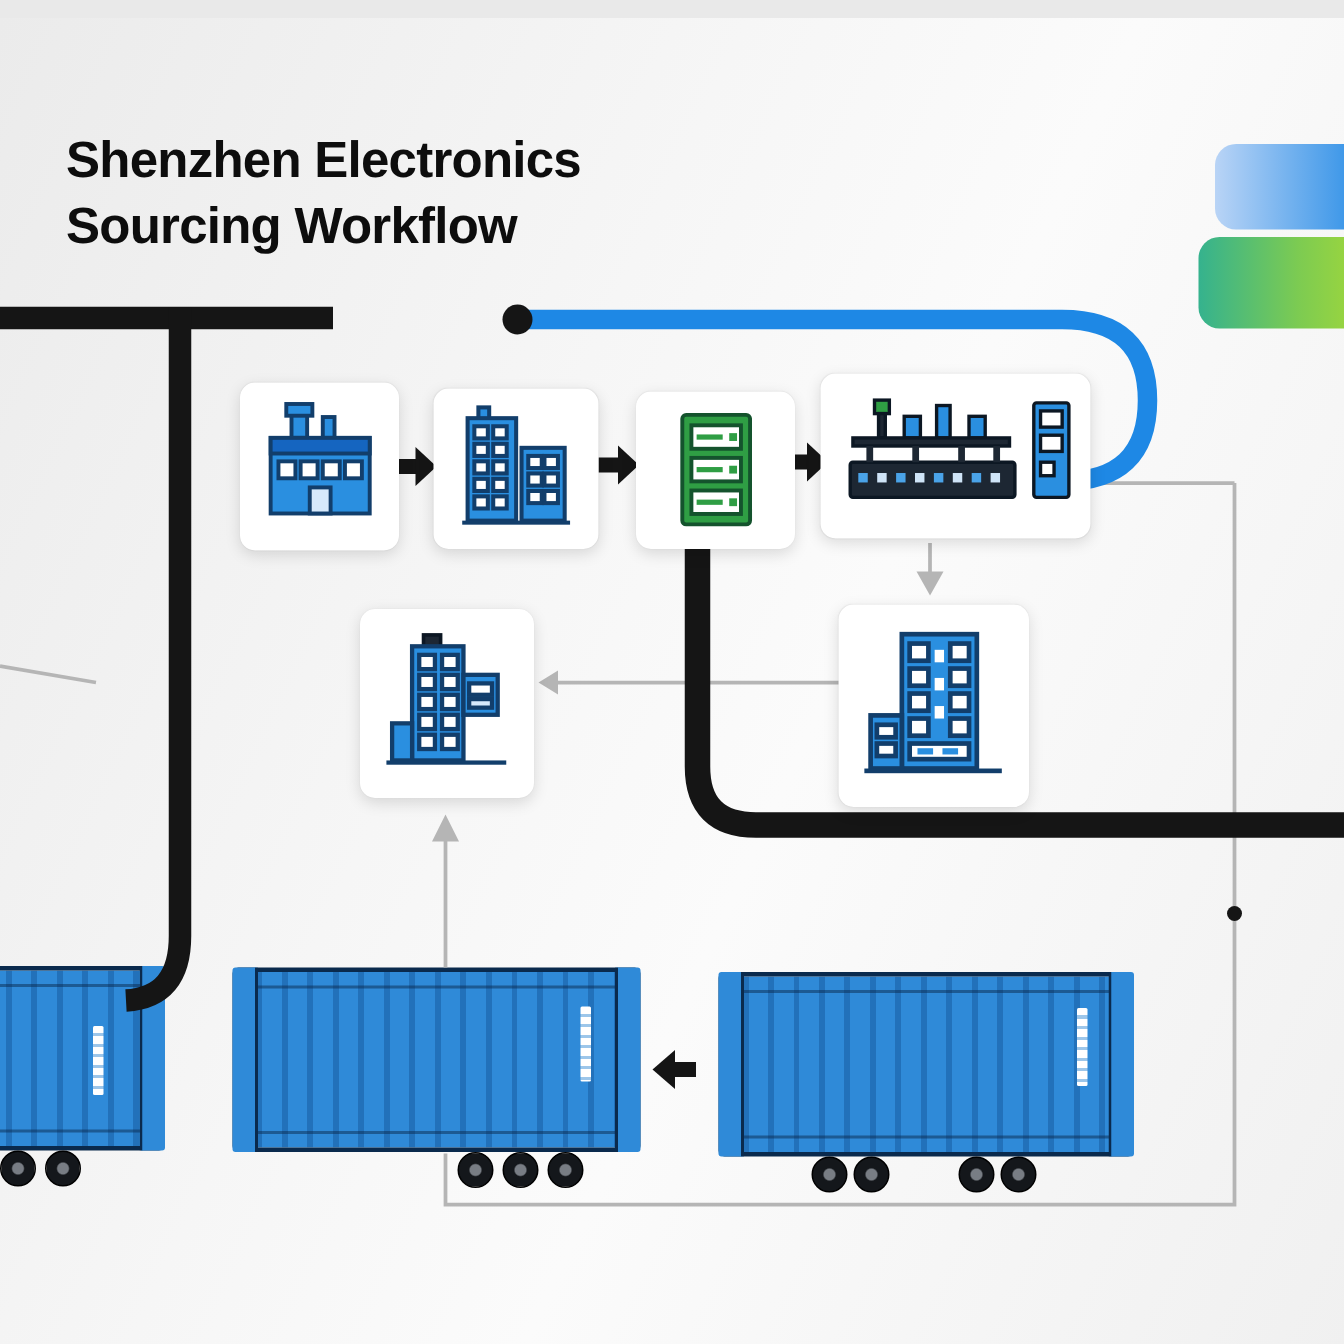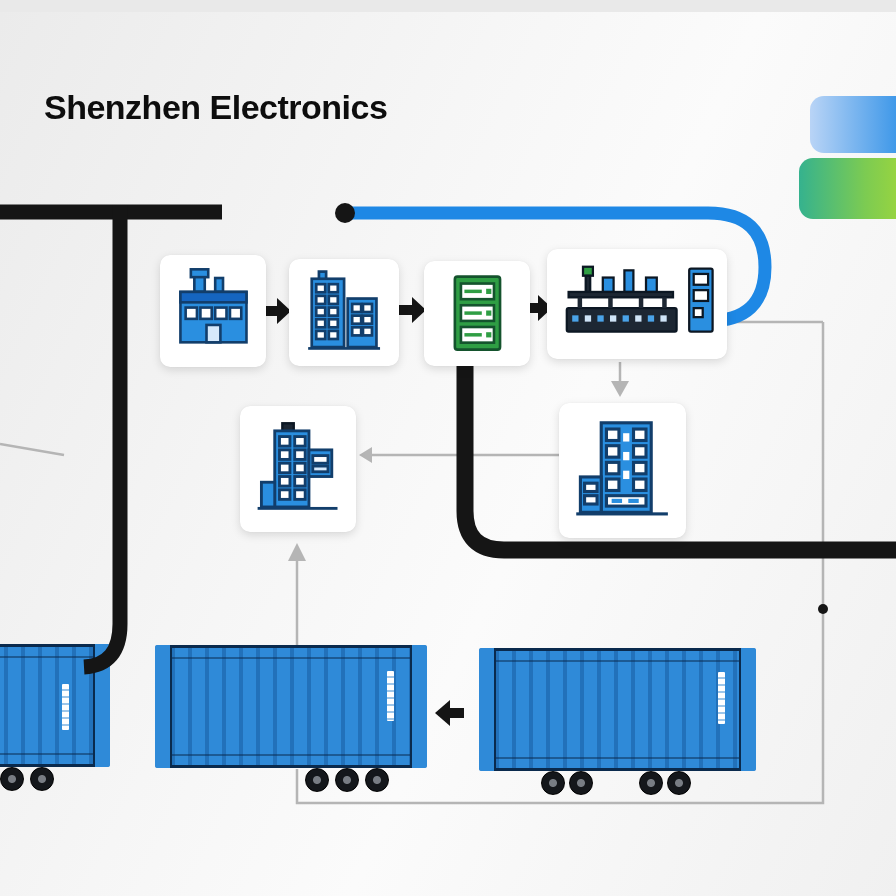--- a/index.html
+++ b/index.html
@@ -39,21 +39,21 @@
   .wheel {
     position:absolute; bottom:0; width:22px; height:22px; border-radius:50%;
     background:radial-gradient(circle,#787d84 0 3.5px,#14171b 4.5px); border:1.5px solid #000;
   }
 </style>
 </head>
 <body>
 
 <div class="stage">
 
-  <h1 class="title"><span>Shenzhen Electronics</span><br></h1>
+  <h1 class="title"><span>Shenzhen Electronics</span><br><span>Sourcing Workflow</span></h1>
 
   <div class="bar bar-blue"></div>
   <div class="bar bar-green"></div>
 
   <svg class="connectors" width="896" height="896" viewBox="0 0 896 896">
     <g stroke="#b5b5b5" stroke-width="2.5" fill="none">
       <path d="M710,310 H823"></path>
       <path d="M823,310 V791 H297 V757"></path>
       <path d="M565,443 H372"></path>
       <path d="M620,350 V370"></path>

